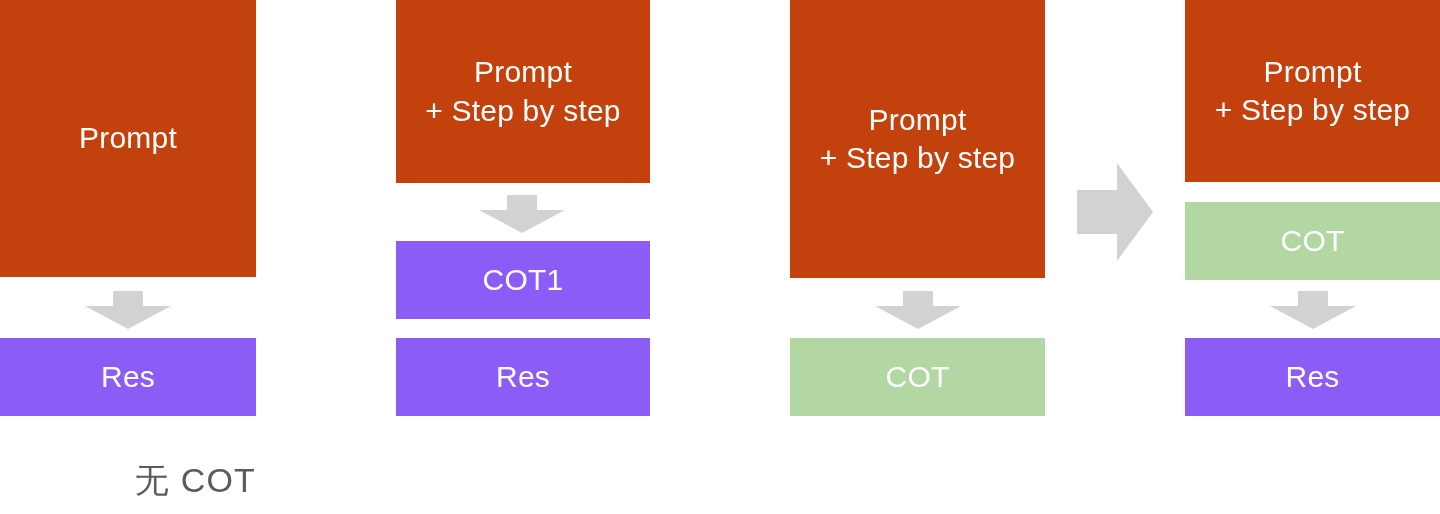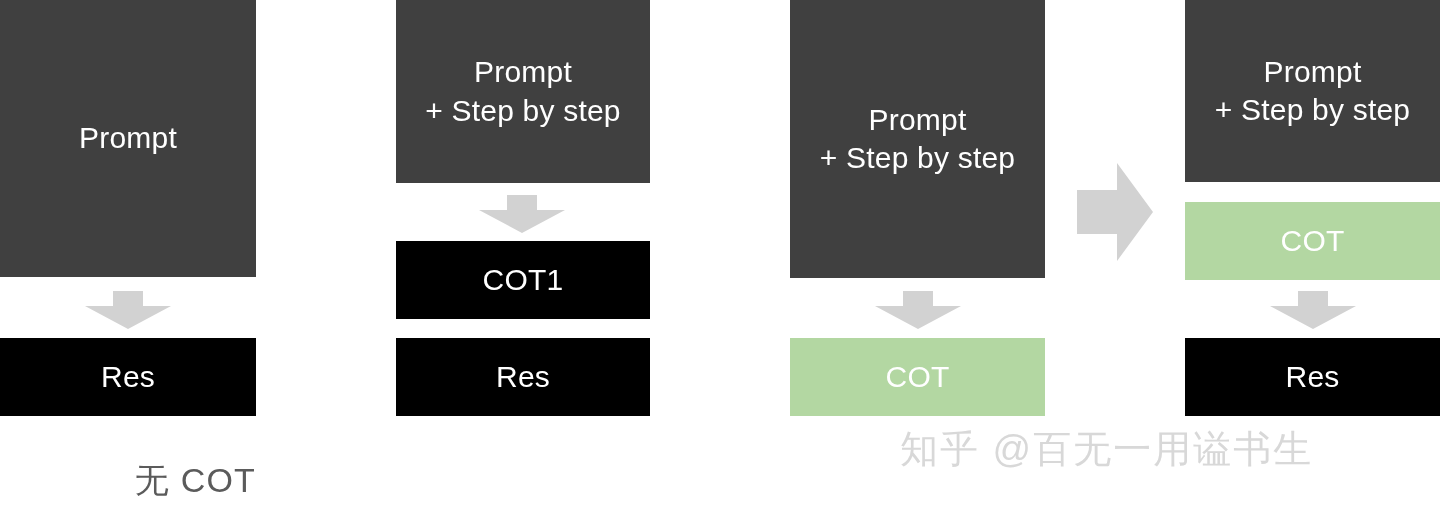--- a/index.html
+++ b/index.html
@@ -27,22 +27,22 @@
     justify-content: center;
     text-align: center;
     color: #ffffff;
     font-size: 30px;
     line-height: 1.28;
     letter-spacing: 0.2px;
     font-weight: 400;
     white-space: pre-line;
     user-select: none;
   }
-  .box.blue   { background: #404040; }
-  .box.orange { background: #000000; }
+  .box.blue   { background: #c2410c; }
+  .box.orange { background: #8b5cf6; }
   .box.green  { background: #B3D7A2; text-align: right; }
 
   
   .arrow-down {
     position: absolute;
   }
   .arrow-right {
     position: absolute;
   }
   .arrow-down svg, .arrow-right svg { display: block; }
@@ -125,15 +125,14 @@
   <div class="box green" style="left:1185px; top:202px; width:255px; height:78px;">COT</div>
 
   <div class="arrow-down" style="left:1270px; top:291px; width:86px; height:38px;">
     <svg width="86" height="38" viewBox="0 0 86 38">
       <polygon points="28,0 58,0 58,15 86,15 43,38 0,15 28,15" fill="#D2D2D2"></polygon>
     </svg>
   </div>
 
   <div class="box orange" style="left:1185px; top:338px; width:255px; height:78px;">Res</div>
 
-  <div class="watermark" style="left:900px; top:424px;">知乎 @百无一用谥书生</div>
 
 </div>
 
 </body></html>

